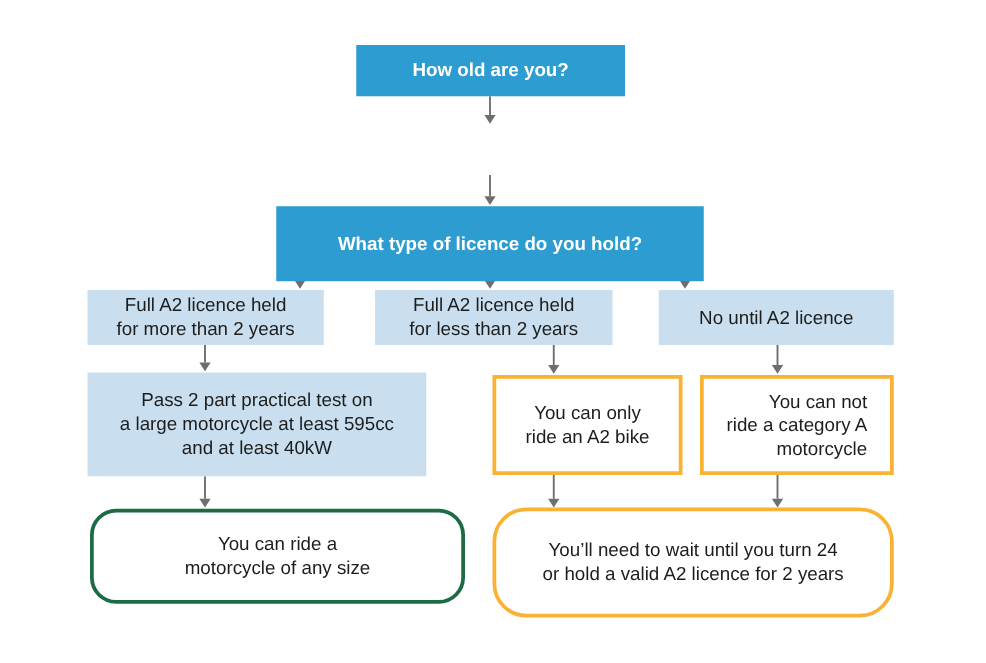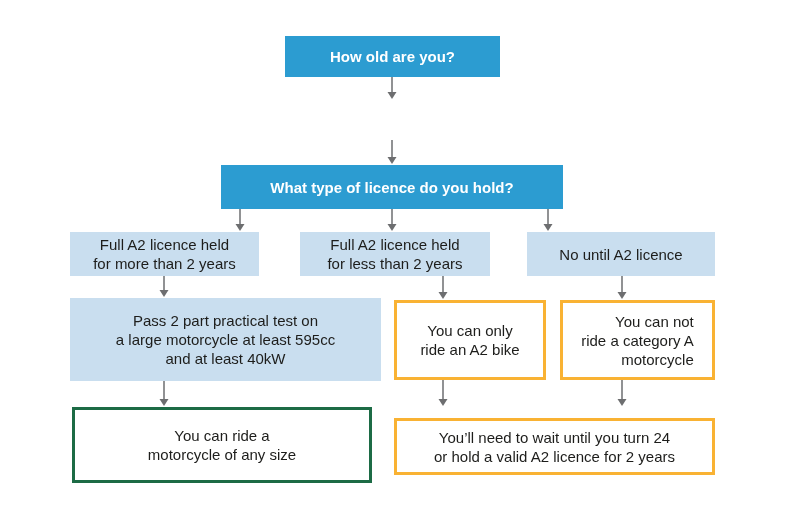--- a/index.html
+++ b/index.html
@@ -119,40 +119,40 @@
     </g>
     <g>
       <line x1="622" y1="380" x2="622" y2="399"></line>
         <polygon points="617.5,399 626.5,399 622,406"></polygon>
     </g>
   </svg>
 
   <div class="box solid-blue" style="left:285px;top:36px;width:215px;height:41px;">How old are you?</div>
 
 
-  <div class="box solid-blue" style="left:221px;top:165px;width:342px;height:44px;">What type of licence do you hold?</div>
+  <div class="box solid-blue" style="left:221px;top:165px;width:342px;height:60px;">What type of licence do you hold?</div>
 
   <div class="box light" style="left:70px;top:232px;width:189px;height:44px;">Full A2 licence held
 for more than 2 years</div>
 
   <div class="box light" style="left:300px;top:232px;width:190px;height:44px;">Full A2 licence held
 for less than 2 years</div>
 
   <div class="box light" style="left:527px;top:232px;width:188px;height:44px;">No until A2 licence</div>
 
-  <div class="box light" style="left:70px;top:298px;width:311px;height:83px;">Pass 2 part practical test on
+  <div class="box light" style="left:70px;top:298px;width:271px;height:83px;">Pass 2 part practical test on
 a large motorcycle at least 595cc
 and at least 40kW</div>
 
   <div class="box outline-yellow" style="left:394px;top:300px;width:152px;height:80px;">You can only
 ride an A2 bike</div>
 
   <div class="box outline-yellow" style="left:560px;top:300px;width:155px;height:80px;text-align:right;">You can not
 ride a category A
 motorcycle</div>
 
-  <div class="box outline-green" style="left:72px;top:407px;width:300px;height:76px;">You can ride a
+  <div class="box outline-green" style="left:72px;top:407px;width:300px;height:76px;border-radius:21px;">You can ride a
 motorcycle of any size</div>
 
-  <div class="box outline-yellow" style="left:394px;top:418px;width:321px;height:57px;">You’ll need to wait until you turn 24
+  <div class="box outline-yellow" style="left:394px;top:406px;width:321px;height:88px;border-radius:27px;">You’ll need to wait until you turn 24
 or hold a valid A2 licence for 2 years</div>
 
 </div>
 
 </body></html>

